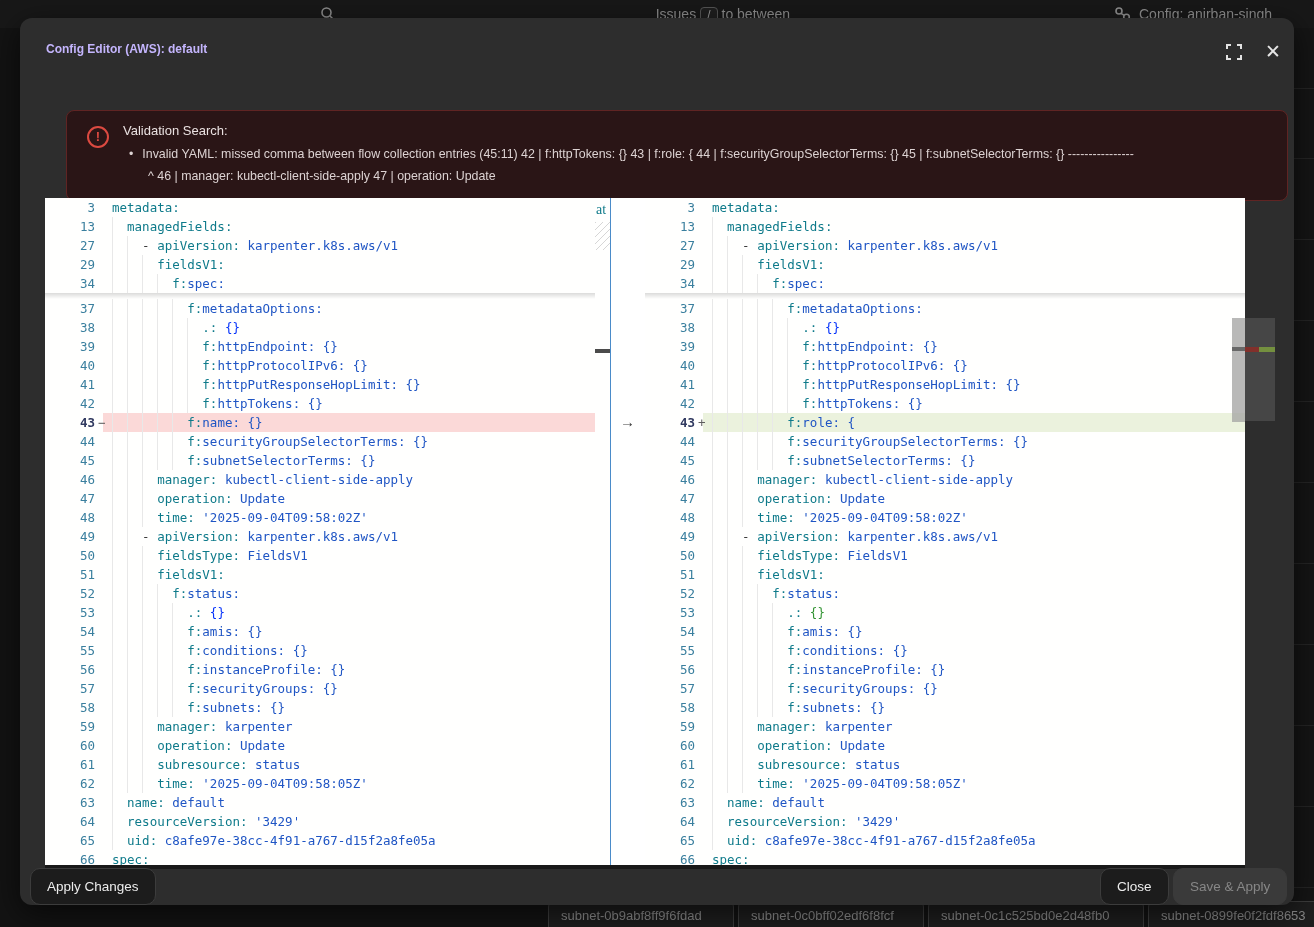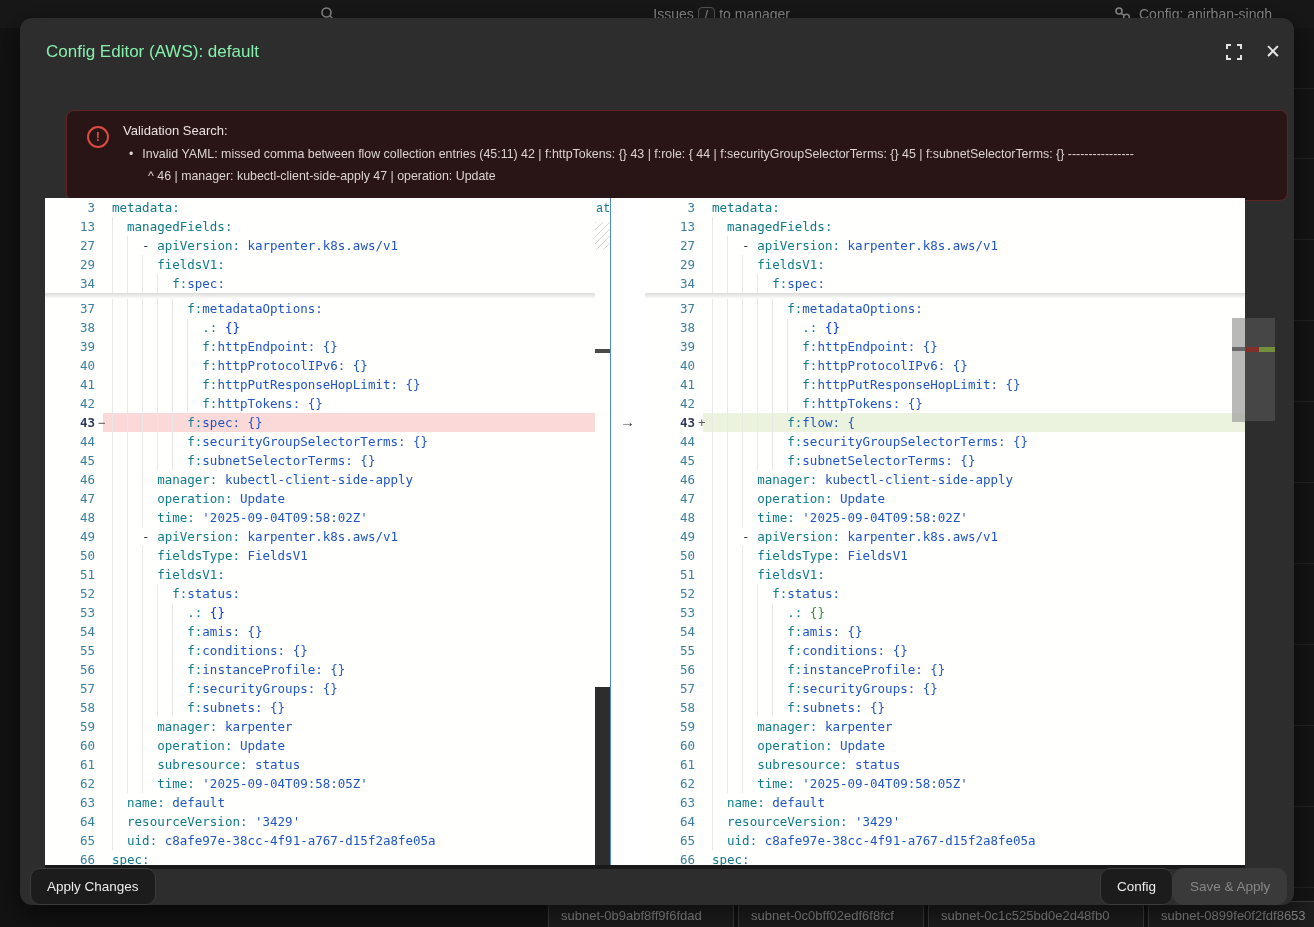--- a/index.html
+++ b/index.html
@@ -17,21 +17,21 @@
   #cluster svg{vertical-align:-3px;margin-right:8px;}
   #right-edge{position:absolute;left:1294px;top:28px;width:20px;height:880px;z-index:0;
       background:repeating-linear-gradient(to bottom,#252525 0 1px,#151515 1px 81px);background-position:0 130px;}
   #bottom-badges{position:absolute;left:0;top:901px;width:1340px;height:34px;z-index:0;}
   .badge{position:absolute;top:0;height:30px;background:#1e1e1e;border:1px solid #3d3d3d;border-radius:6px;
          color:#8b8b8b;font-size:13px;line-height:28px;padding:0 12px;white-space:nowrap;overflow:hidden;}
 
   
   #modal{position:absolute;left:20px;top:18px;width:1274px;height:887px;background:#2d2d2d;border-radius:12px;
          box-shadow:0 8px 30px rgba(0,0,0,.6);z-index:1;}
-  #modal-title{position:absolute;left:46px;top:42px;font-size:17px;font-weight:400;color:#86efac;z-index:2;}
+  #modal-title{position:absolute;left:46px;top:42px;font-size:12px;font-weight:700;color:#c4b5fd;z-index:2;}
   #btn-fullscreen{position:absolute;left:1224px;top:42px;width:22px;height:22px;z-index:2;cursor:pointer;}
   #btn-close-x{position:absolute;left:1265px;top:40px;width:22px;height:22px;color:#e6e6e6;font-size:19px;z-index:2;cursor:pointer;}
 
   
   #banner{position:absolute;left:66px;top:110px;width:1220px;height:89px;background:#2a1516;border:1px solid #602423;
           border-radius:8px;z-index:2;}
   #banner-icon{position:absolute;left:20px;top:15px;width:18px;height:18px;border:2px solid #dc4a41;border-radius:50%;
                color:#dc4a41;font-weight:bold;font-size:13px;text-align:center;line-height:18px;}
   #banner-title{position:absolute;left:56px;top:12px;font-size:13px;color:#eae1e1;}
   #banner-line1{position:absolute;left:62px;top:36px;font-size:12.4px;color:#ddd3d3;white-space:nowrap;}
@@ -52,22 +52,22 @@
   .crow .ln{position:absolute;left:0;top:0;width:50px;text-align:right;color:var(--c-ln);z-index:2;}
   .crow .ln.chg{color:#313a60;font-weight:bold;}
   .crow .sign{position:absolute;left:53px;top:0;width:14px;color:#5d5d5d;z-index:2;}
   .crow i.g{position:absolute;top:0;bottom:0;width:1px;background:#e8e8e8;z-index:1;}
   .crow.del::before{content:"";position:absolute;left:58px;right:0;top:0;bottom:0;background:var(--c-delbg);}
   .crow.ins::before{content:"";position:absolute;left:58px;right:0;top:0;bottom:0;background:var(--c-insbg);}
   .tk-k{color:var(--c-key);} .tk-v{color:var(--c-val);} .tk-d{color:#3c3c3c;}
   .tk-bb{color:var(--c-brace);} .tk-bg{color:var(--c-brace2);}
 
   
-  #lstrip{position:absolute;left:595px;top:198px;width:15px;height:489px;background:#fffffe;z-index:2;overflow:hidden;
-          font-family:Liberation Mono, monospace;font-size:12px;}
+  #lstrip{position:absolute;left:595px;top:198px;width:15px;height:667px;background:#fffffe;z-index:2;overflow:hidden;
+          font-family:Liberation Serif, serif;font-size:14px;}
   #lstrip .artifact{position:absolute;left:1px;top:4px;color:var(--c-key);}
   #lstrip .hatch{position:absolute;left:0;top:24px;width:15px;height:28px;
           background:repeating-linear-gradient(135deg,#d6d6d6 0 1px,transparent 1px 5px);}
   #lstrip .mark{position:absolute;left:0;top:151px;width:15px;height:4px;background:#4b4b4b;}
 
   #sash{position:absolute;left:610px;top:198px;width:35px;height:667px;background:#ffffff;z-index:2;
         border-left:1px solid var(--c-sash);border-right:1px solid var(--c-sash);}
   #revert-arrow{position:absolute;left:0;top:214px;width:33px;height:19px;text-align:center;color:#3c3c3c;
         font-size:15px;line-height:19px;cursor:pointer;}
 
@@ -93,21 +93,21 @@
 
   <div id="topbar">
     <div id="searchbar">
       <span id="search-icon">
         <svg width="16" height="16" viewBox="0 0 16 16">
             <circle cx="6.5" cy="6.5" r="4.5" fill="none" stroke="#8d8d8d" stroke-width="1.6"></circle>
             <line x1="10" y1="10" x2="14" y2="14" stroke="#8d8d8d" stroke-width="1.6"></line>
           </svg>
       </span>
       <span id="search-ph">Search</span>
-      <span id="search-hint"><span>Issues</span><span class="keycap">/</span><span>to manager</span></span>
+      <span id="search-hint"><span>Issues</span><span class="keycap">/</span><span>to between</span></span>
     </div>
     <div id="cluster">
       <svg width="17" height="16" viewBox="0 0 17 16">
           <circle cx="5" cy="5" r="3" fill="none" stroke="#8f8f8f" stroke-width="1.6"></circle>
           <circle cx="12.5" cy="11" r="2.8" fill="none" stroke="#8f8f8f" stroke-width="1.6"></circle>
           <line x1="7" y1="7.4" x2="10.2" y2="9.4" stroke="#8f8f8f" stroke-width="1.6"></line>
         </svg><span>Config: anirban-singh</span>
     </div>
   </div>
 
@@ -198,21 +198,21 @@
           <span class="code">            <span class="tk-k">f:</span><span class="tk-v">httpTokens: {}</span></span>
         </div>
         <div class="crow del">
           <i class="g" style="left:67px"></i>
           <i class="g" style="left:82.1px"></i>
           <i class="g" style="left:97.1px"></i>
           <i class="g" style="left:112.2px"></i>
           <i class="g" style="left:127.2px"></i>
           <span class="ln chg">43</span>
           <span class="sign">−</span>
-          <span class="code">          <span class="tk-k">f:</span><span class="tk-v">spec: {}</span></span>
+          <span class="code">          <span class="tk-k">f:</span><span class="tk-v">name: {}</span></span>
         </div>
         <div class="crow">
           <i class="g" style="left:67px"></i>
           <i class="g" style="left:82.1px"></i>
           <i class="g" style="left:97.1px"></i>
           <i class="g" style="left:112.2px"></i>
           <i class="g" style="left:127.2px"></i>
           <span class="ln">44</span>
           <span class="code">          <span class="tk-k">f:</span><span class="tk-v">securityGroupSelectorTerms: {}</span></span>
         </div>
@@ -483,21 +483,21 @@
           <span class="code">            <span class="tk-k">f:</span><span class="tk-v">httpTokens: {}</span></span>
         </div>
         <div class="crow ins">
           <i class="g" style="left:67px"></i>
           <i class="g" style="left:82.1px"></i>
           <i class="g" style="left:97.1px"></i>
           <i class="g" style="left:112.2px"></i>
           <i class="g" style="left:127.2px"></i>
           <span class="ln chg">43</span>
           <span class="sign">+</span>
-          <span class="code">          <span class="tk-k">f:</span><span class="tk-v">flow: {</span></span>
+          <span class="code">          <span class="tk-k">f:</span><span class="tk-v">role: {</span></span>
         </div>
         <div class="crow">
           <i class="g" style="left:67px"></i>
           <i class="g" style="left:82.1px"></i>
           <i class="g" style="left:97.1px"></i>
           <i class="g" style="left:112.2px"></i>
           <i class="g" style="left:127.2px"></i>
           <span class="ln">44</span>
           <span class="code">          <span class="tk-k">f:</span><span class="tk-v">securityGroupSelectorTerms: {}</span></span>
         </div>
@@ -698,16 +698,16 @@
       <div id="rscroll-mark"></div>
     </div>
 
   <div id="ruler-box">
     <div id="ruler-red"></div>
     <div id="ruler-green"></div>
   </div>
   <div id="editor-bottom"></div>
 
   <div class="fbtn" id="btn-undo">Apply Changes</div>
-  <div class="fbtn" id="btn-close">Config</div>
+  <div class="fbtn" id="btn-close">Close</div>
   <div class="fbtn" id="btn-save">Save &amp; Apply</div>
 
 </div>
 
 </body></html>

